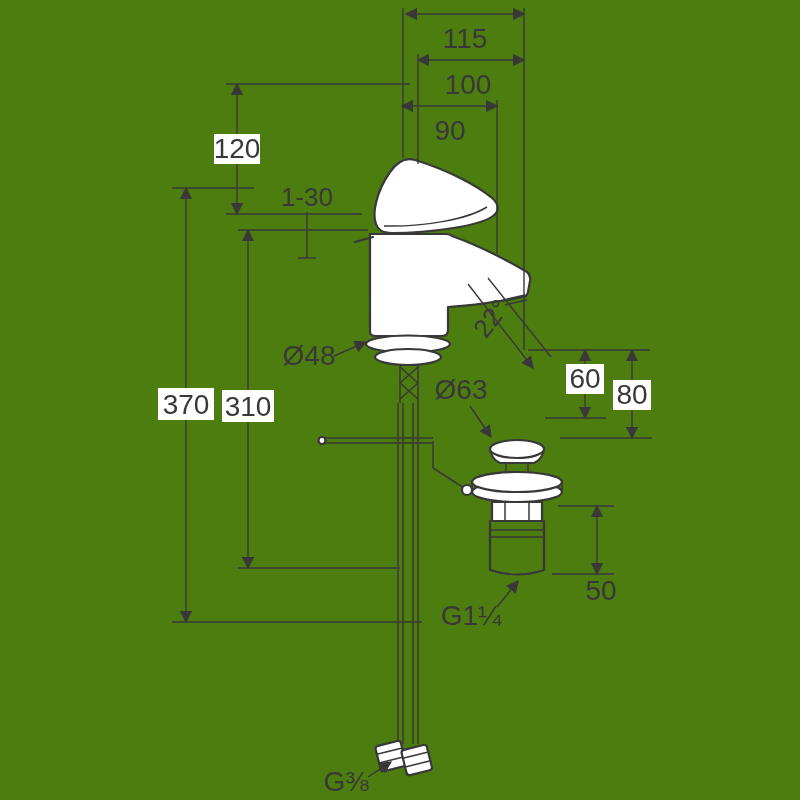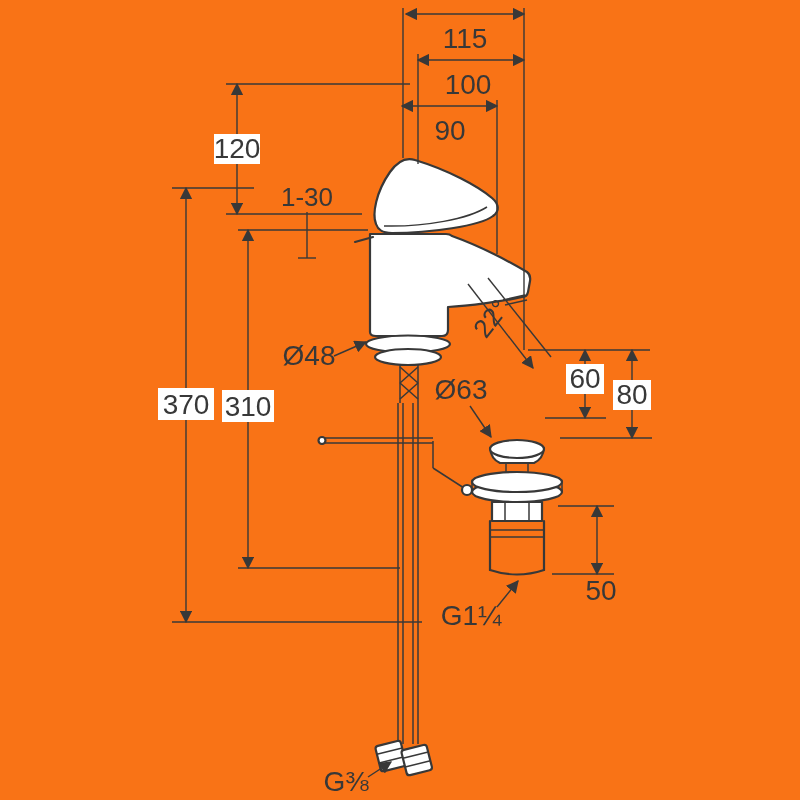--- a/index.html
+++ b/index.html
@@ -1,16 +1,16 @@
 <!DOCTYPE html>
 <html><head>
 <meta charset="utf-8">
 <style>
   html,body{margin:0;padding:0;background:#ffffff;}
-  #stage{position:relative;width:800px;height:800px;background:#f97316;overflow:hidden;}
+  #stage{position:relative;width:800px;height:800px;background:#4d7c0f;overflow:hidden;}
   svg{display:block;}
   text{font-family:"Liberation Sans", sans-serif;font-size:28px;fill:#383838;}
   text.small{font-size:26px;}
   .ol{stroke:#383838;stroke-width:2.2;fill:none;stroke-linecap:round;stroke-linejoin:round;}
   .olf{stroke:#383838;stroke-width:2.2;fill:#ffffff;stroke-linejoin:round;}
   .thin{stroke:#383838;stroke-width:1.5;fill:none;}
   .dl{stroke:#383838;stroke-width:1.4;fill:none;}
   .mask{fill:#ffffff;stroke:none;}
 </style>
 </head>

